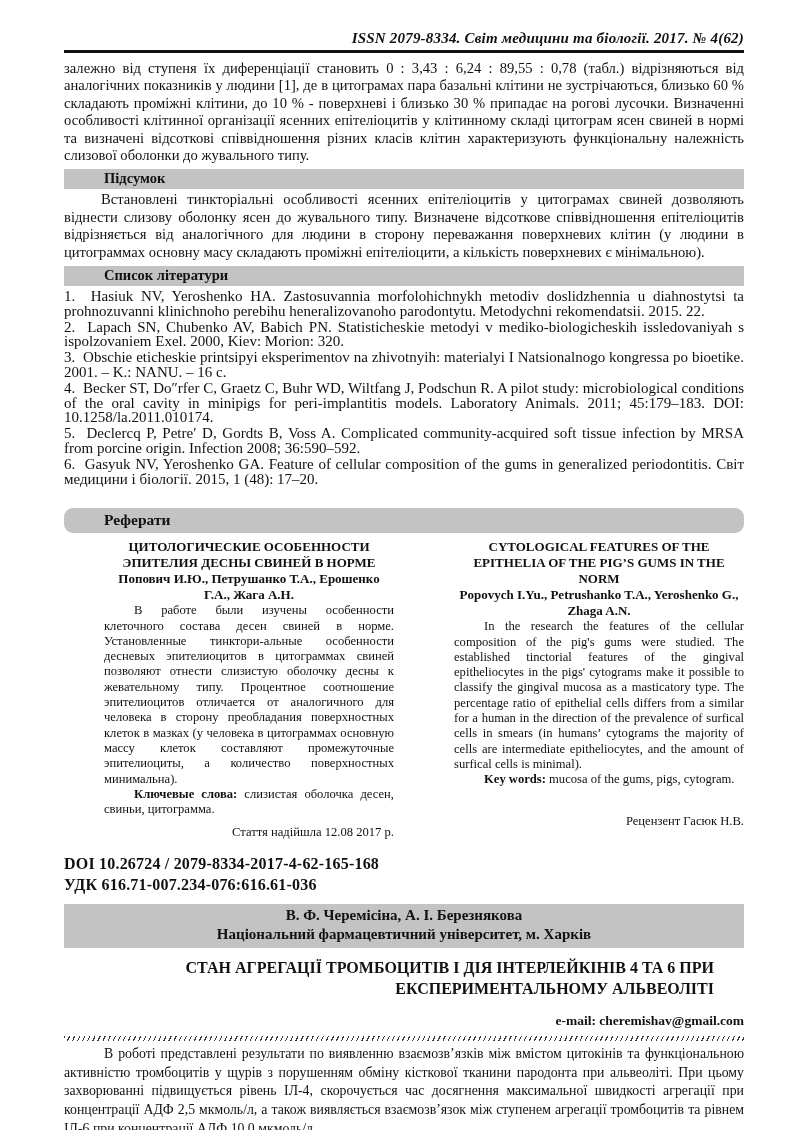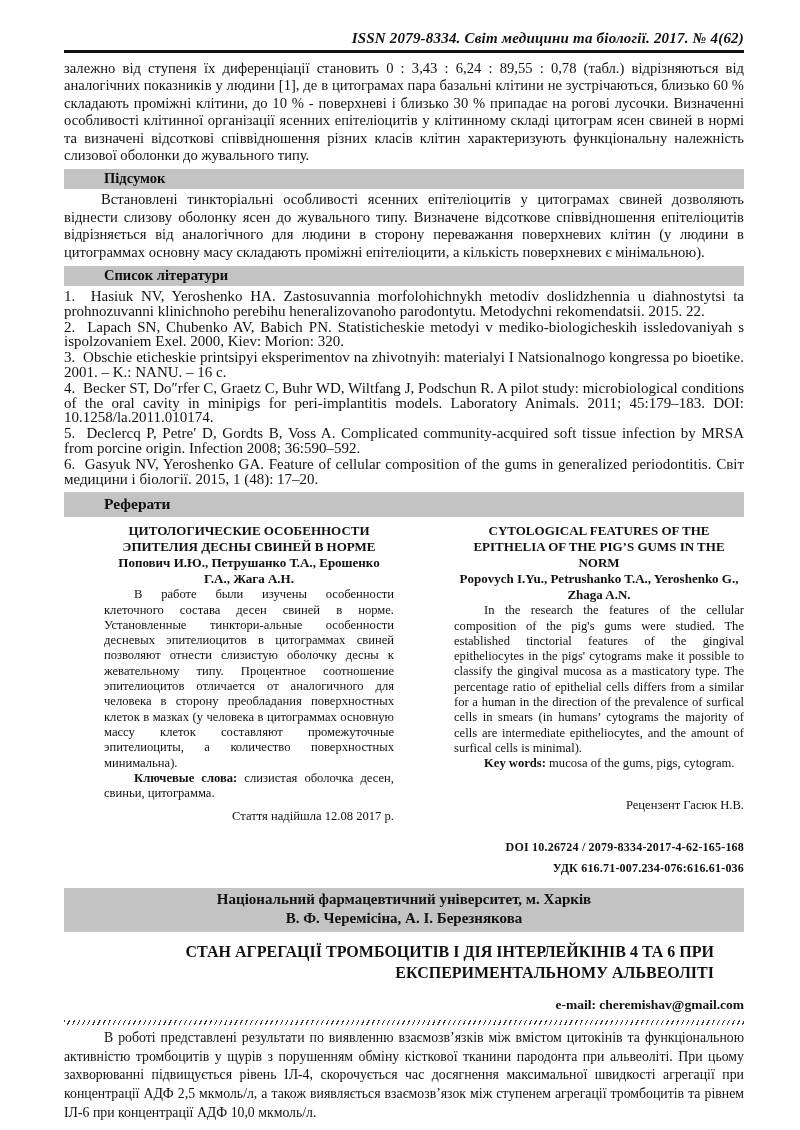--- a/index.html
+++ b/index.html
@@ -40,21 +40,22 @@
     font-weight: bold;
     font-size: 14.5px;
     padding: 1px 4px 2px 40px;
     margin-top: 5px;
     margin-bottom: 2px;
   }
   .section-bar.big {
     font-size: 15.5px;
     padding-top: 3px;
     padding-bottom: 4px;
-    margin-top: 6px;
+    margin-top: 22px;
+    border-radius: 9px;
   }
   
   .refs {
     font-size: 15px;
     line-height: 14.6px;
     text-align: justify;
     margin-top: 3px;
   }
   .ref-item { margin-bottom: 1.5px; }
   
@@ -77,25 +78,24 @@
     line-height: 16px;
   }
   .col-text { text-align: justify; text-indent: 30px; }
   .col-keywords { text-align: justify; text-indent: 30px; }
   .kw-label { font-weight: bold; font-family: Liberation Serif, serif; }
   .received { text-align: right; margin-top: 8px; }
   .reviewer { text-align: right; margin-top: 26px; }
   
   .doi-block {
     font-weight: bold;
-    font-size: 12px;
+    font-size: 16px;
     line-height: 21px;
     margin-top: 12px;
     letter-spacing: 0.2px;
-    text-align: right;
   }
   
   .authors-bar {
     background: #c3c3c3;
     text-align: center;
     font-weight: bold;
     font-size: 15px;
     line-height: 19.5px;
     padding: 2px 8px 3px 8px;
     margin-top: 9px;
@@ -179,22 +179,22 @@
     </div>
 
   </div>
 
   <div class="doi-block">
     <div>DOI 10.26724 / 2079-8334-2017-4-62-165-168</div>
     <div>УДК 616.71-007.234-076:616.61-036</div>
   </div>
 
   <div class="authors-bar">
+    <div>В. Ф. Черемісіна, А. І. Березнякова</div>
     <div>Національний фармацевтичний університет, м. Харків</div>
-    <div>В. Ф. Черемісіна, А. І. Березнякова</div>
   </div>
 
   <div class="article-title">СТАН АГРЕГАЦІЇ ТРОМБОЦИТІВ І ДІЯ ІНТЕРЛЕЙКІНІВ 4 ТА 6 ПРИ ЕКСПЕРИМЕНТАЛЬНОМУ АЛЬВЕОЛІТІ</div>
 
   <div class="email-line">e-mail: cheremishav@gmail.com</div>
 
   <div class="hatch"></div>
 
   <div class="abstract-par indent">В роботі представлені результати по виявленню взаємозв’язків між вмістом цитокінів та функціональною активністю тромбоцитів у щурів з порушенням обміну кісткової тканини пародонта при альвеоліті. При цьому захворюванні підвищується рівень ІЛ-4, скорочується час досягнення максимальної швидкості агрегації при концентрації АДФ 2,5 мкмоль/л, а також виявляється взаємозв’язок між ступенем агрегації тромбоцитів та рівнем ІЛ-6 при концентрації АДФ 10,0 мкмоль/л.</div>
 

